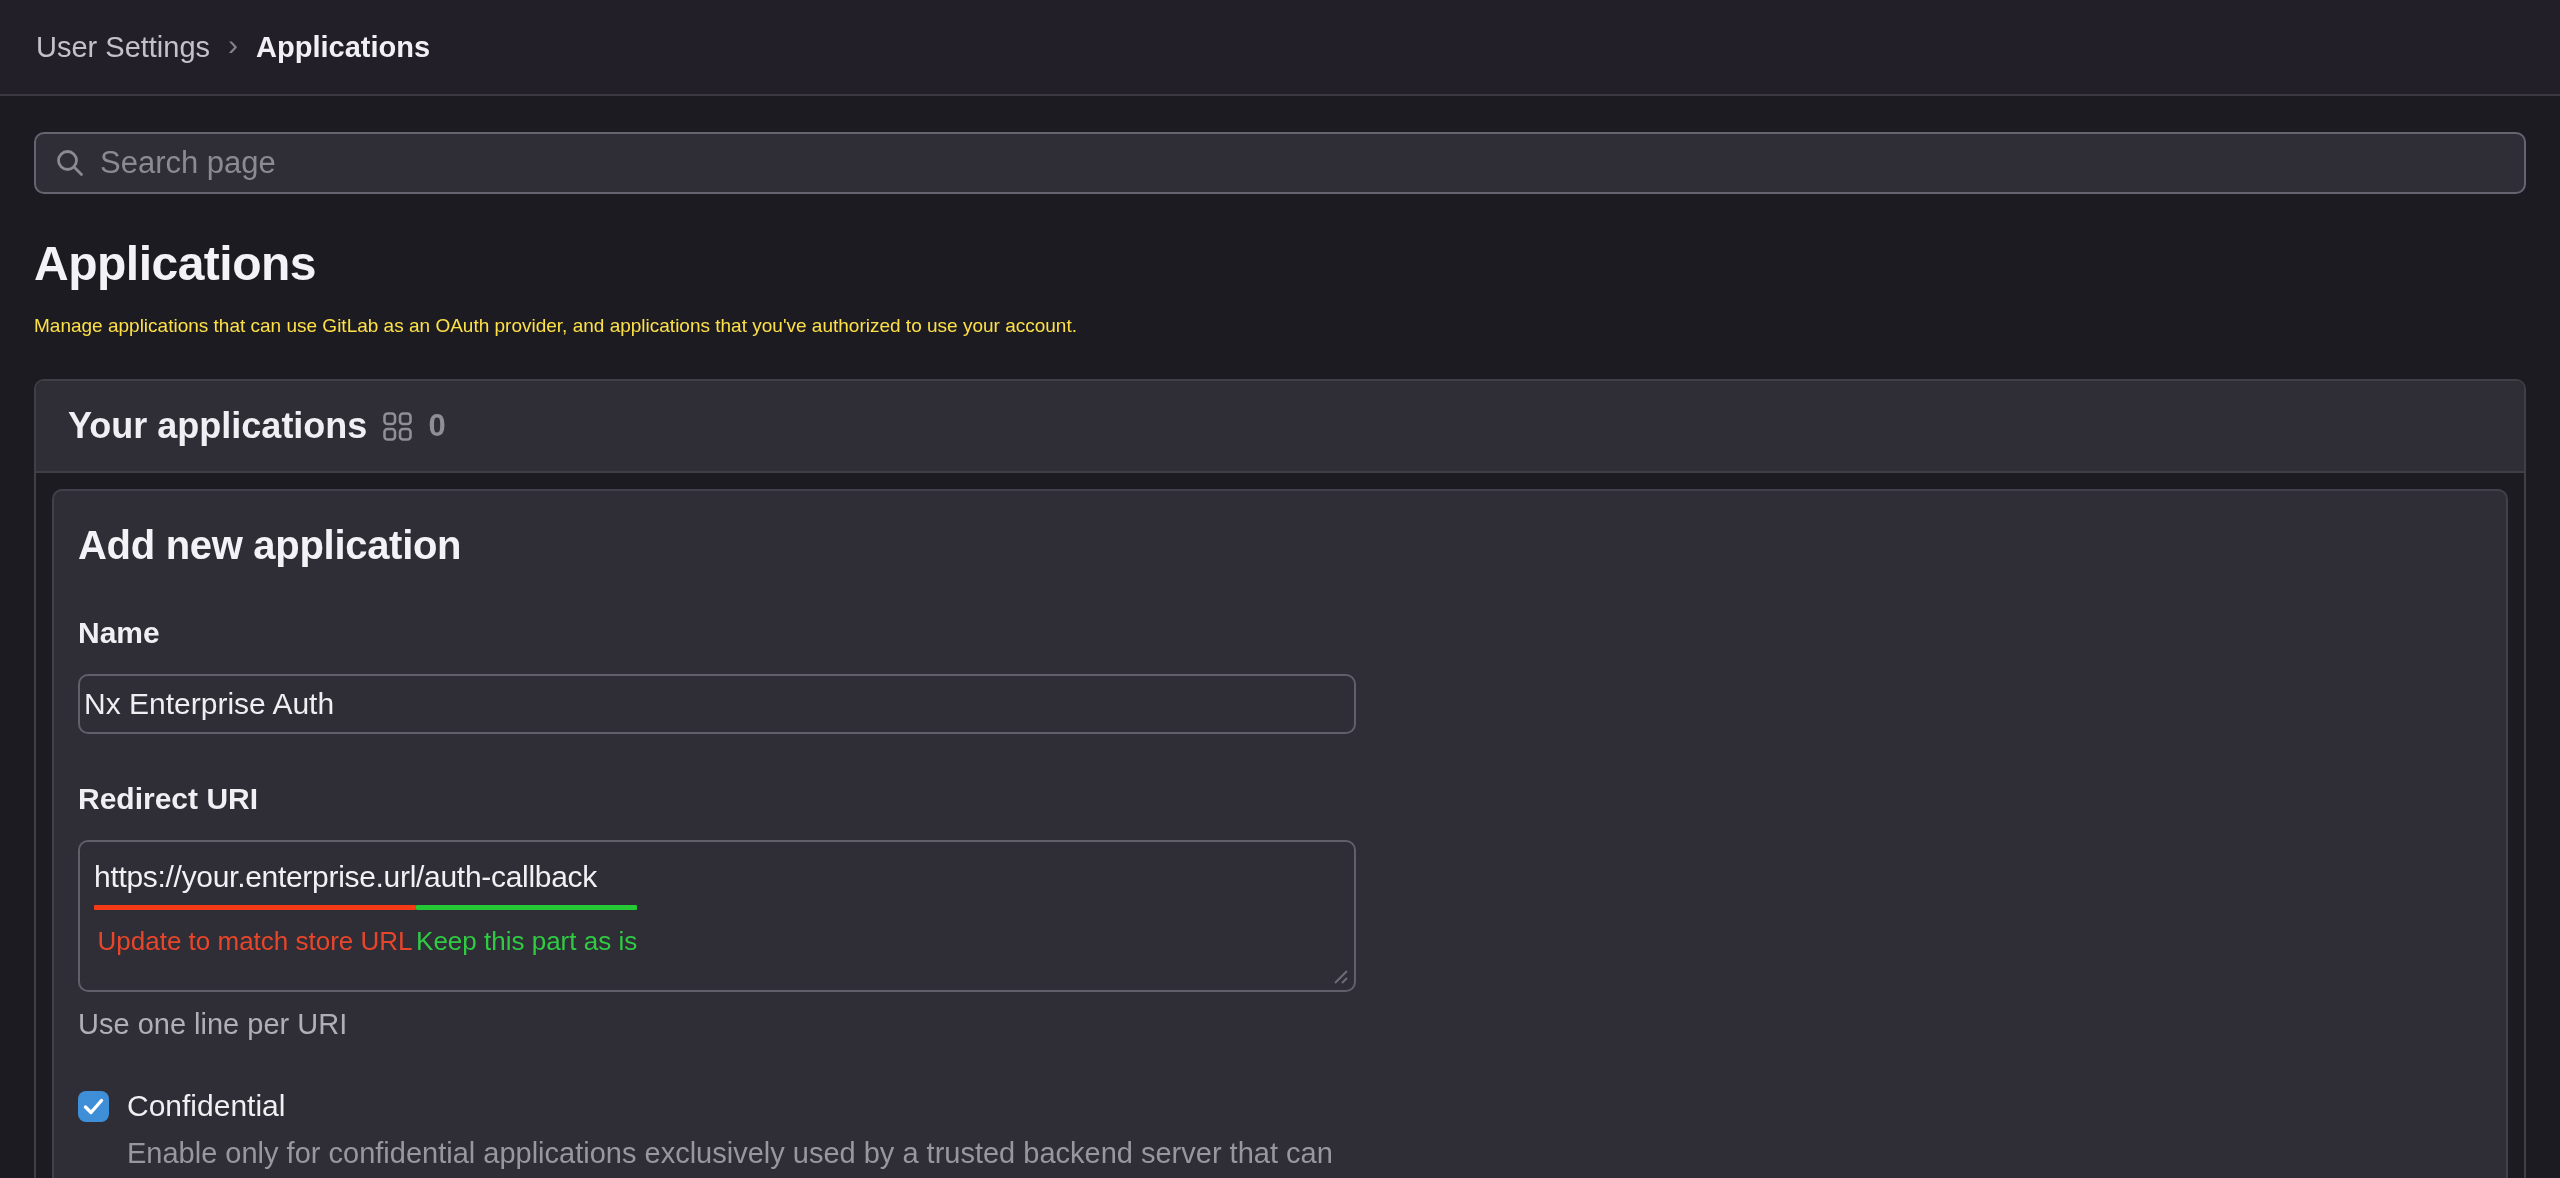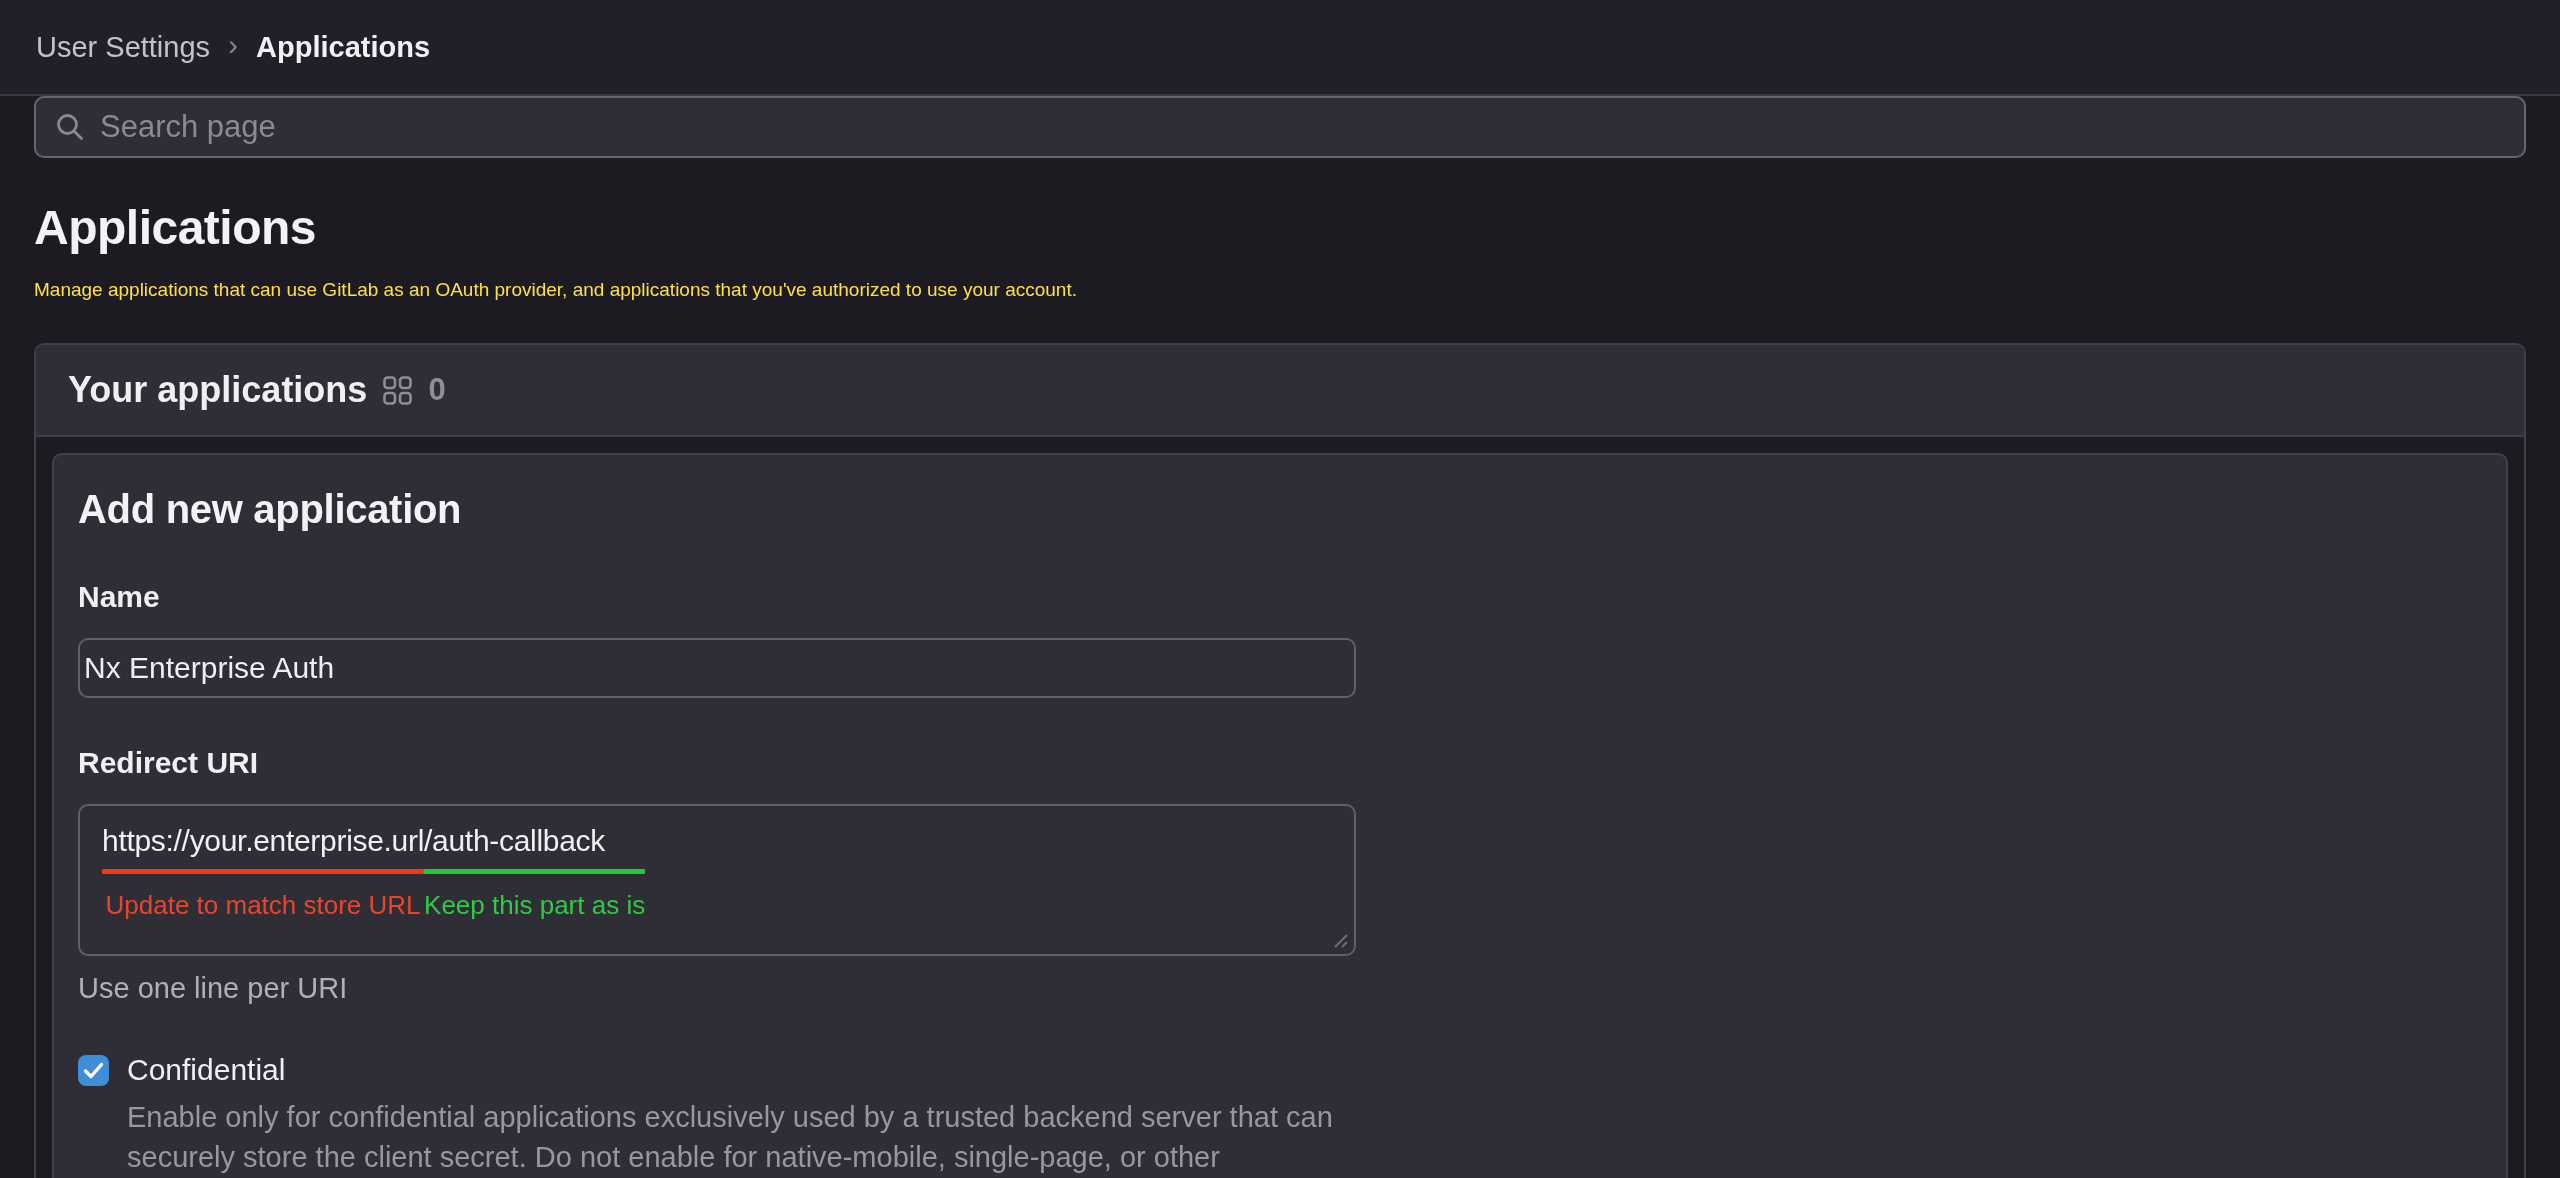--- a/index.html
+++ b/index.html
@@ -22,20 +22,21 @@
   }
   .breadcrumb { display:flex; align-items:center; gap:18px; font-size:29px; }
   .crumb-link { color:#c3c2c9; text-decoration:none; cursor:pointer; }
   .crumb-sep { color:#85848c; font-size:30px; line-height:1; transform:translateY(-2px); }
   .crumb-current { color:#f1f0f4; font-weight:bold; }
 
   
   .content { padding:0 34px; }
 
   .search-wrap {
+    margin-top:36px;
     height:62px;
     background:#2f2d35;
     border:2px solid #666471;
     border-radius:10px;
     display:flex;
     align-items:center;
     padding:0 18px;
     gap:14px;
   }
   .search-wrap svg { flex:0 0 auto; }
@@ -116,21 +117,21 @@
   }
 
   
   .textarea-box {
     margin-top:24px;
     width:1278px;
     height:152px;
     border:2px solid #615f69;
     border-radius:10px;
     position:relative;
-    padding:16px 0 0 22px;
+    padding:16px 0 0 14px;
     cursor:text;
   }
   .uri-cols { display:flex; }
   .uri-col { display:flex; flex-direction:column; align-items:center; }
   .uri-frag {
     font-size:30px;
     letter-spacing:-0.3px;
     color:#f1f0f4;
     white-space:pre;
     line-height:1.25;

